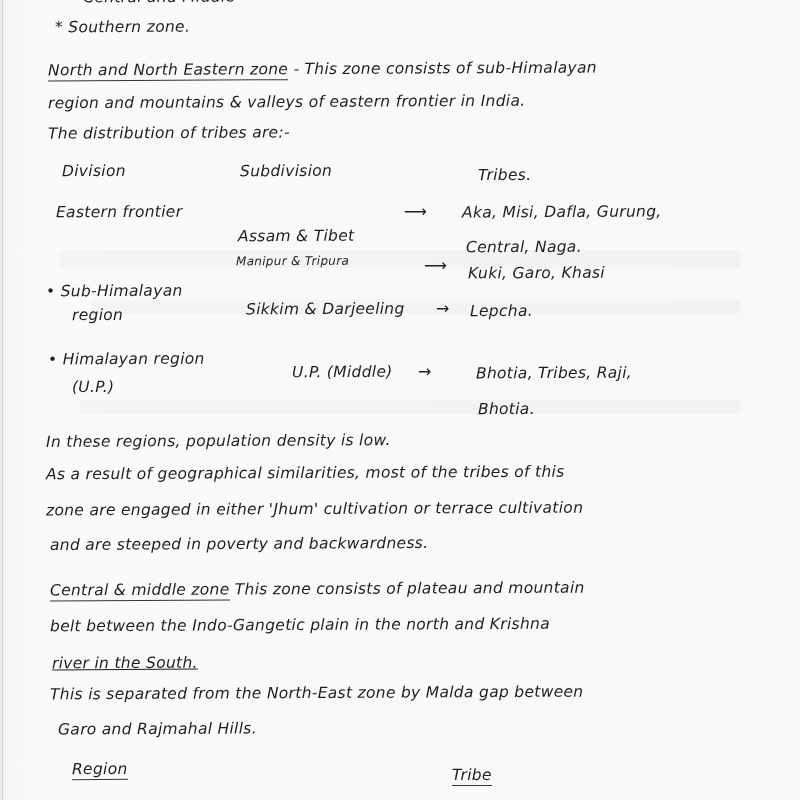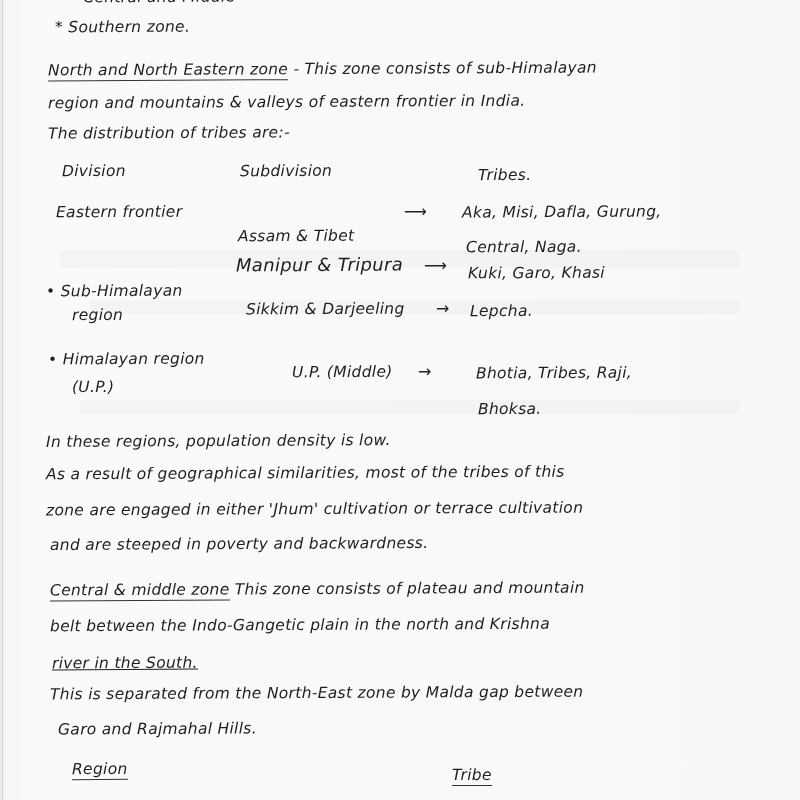--- a/index.html
+++ b/index.html
@@ -45,21 +45,21 @@
     .underline {
       border-bottom: 1.5px solid #333;
       padding-bottom: 1px;
     }
     .arrow {
       position: absolute;
       font-family: "DejaVu Sans", sans-serif;
       font-size: 16px;
       color: #222;
     }
-    .small { font-size: 18px; }
+    .small { font-size: 12px; }
   </style>
 </head>
 <body>
 
 <div class="page">
   <div class="margin-line"></div>
 
   <div class="ghost" style="left:60px;top:250px;width:680px;height:18px;"></div>
   <div class="ghost" style="left:90px;top:300px;width:650px;height:14px;"></div>
   <div class="ghost" style="left:80px;top:400px;width:660px;height:14px;"></div>
@@ -93,21 +93,21 @@
   <div class="hw" style="left:72px;top:306px;">region</div>
   <div class="hw" style="left:246px;top:300px;">Sikkim &amp; Darjeeling</div>
   <div class="arrow" style="left:436px;top:299px;">→</div>
   <div class="hw" style="left:470px;top:302px;">Lepcha.</div>
 
   <div class="hw" style="left:48px;top:350px;">• Himalayan region</div>
   <div class="hw" style="left:72px;top:378px;">(U.P.)</div>
   <div class="hw" style="left:292px;top:363px;">U.P. (Middle)</div>
   <div class="arrow" style="left:418px;top:362px;">→</div>
   <div class="hw" style="left:476px;top:364px;">Bhotia, Tribes, Raji,</div>
-  <div class="hw" style="left:478px;top:400px;">Bhoksa.</div>
+  <div class="hw" style="left:478px;top:400px;">Bhotia.</div>
 
   <div class="hw" style="left:46px;top:432px;">In these regions, population density is low.</div>
   <div class="hw" style="left:46px;top:464px;">As a result of geographical similarities, most of the tribes of this</div>
   <div class="hw" style="left:46px;top:500px;">zone are  engaged in either 'Jhum' cultivation or terrace cultivation</div>
   <div class="hw" style="left:50px;top:535px;">and are  steeped in poverty and backwardness.</div>
 
   <div class="hw" style="left:50px;top:580px;">
     <span class="underline">Central &amp; middle zone</span><span>  This zone consists of plateau and mountain</span>
   </div>
   <div class="hw" style="left:50px;top:616px;">belt  between the Indo-Gangetic plain in the north and Krishna</div>

